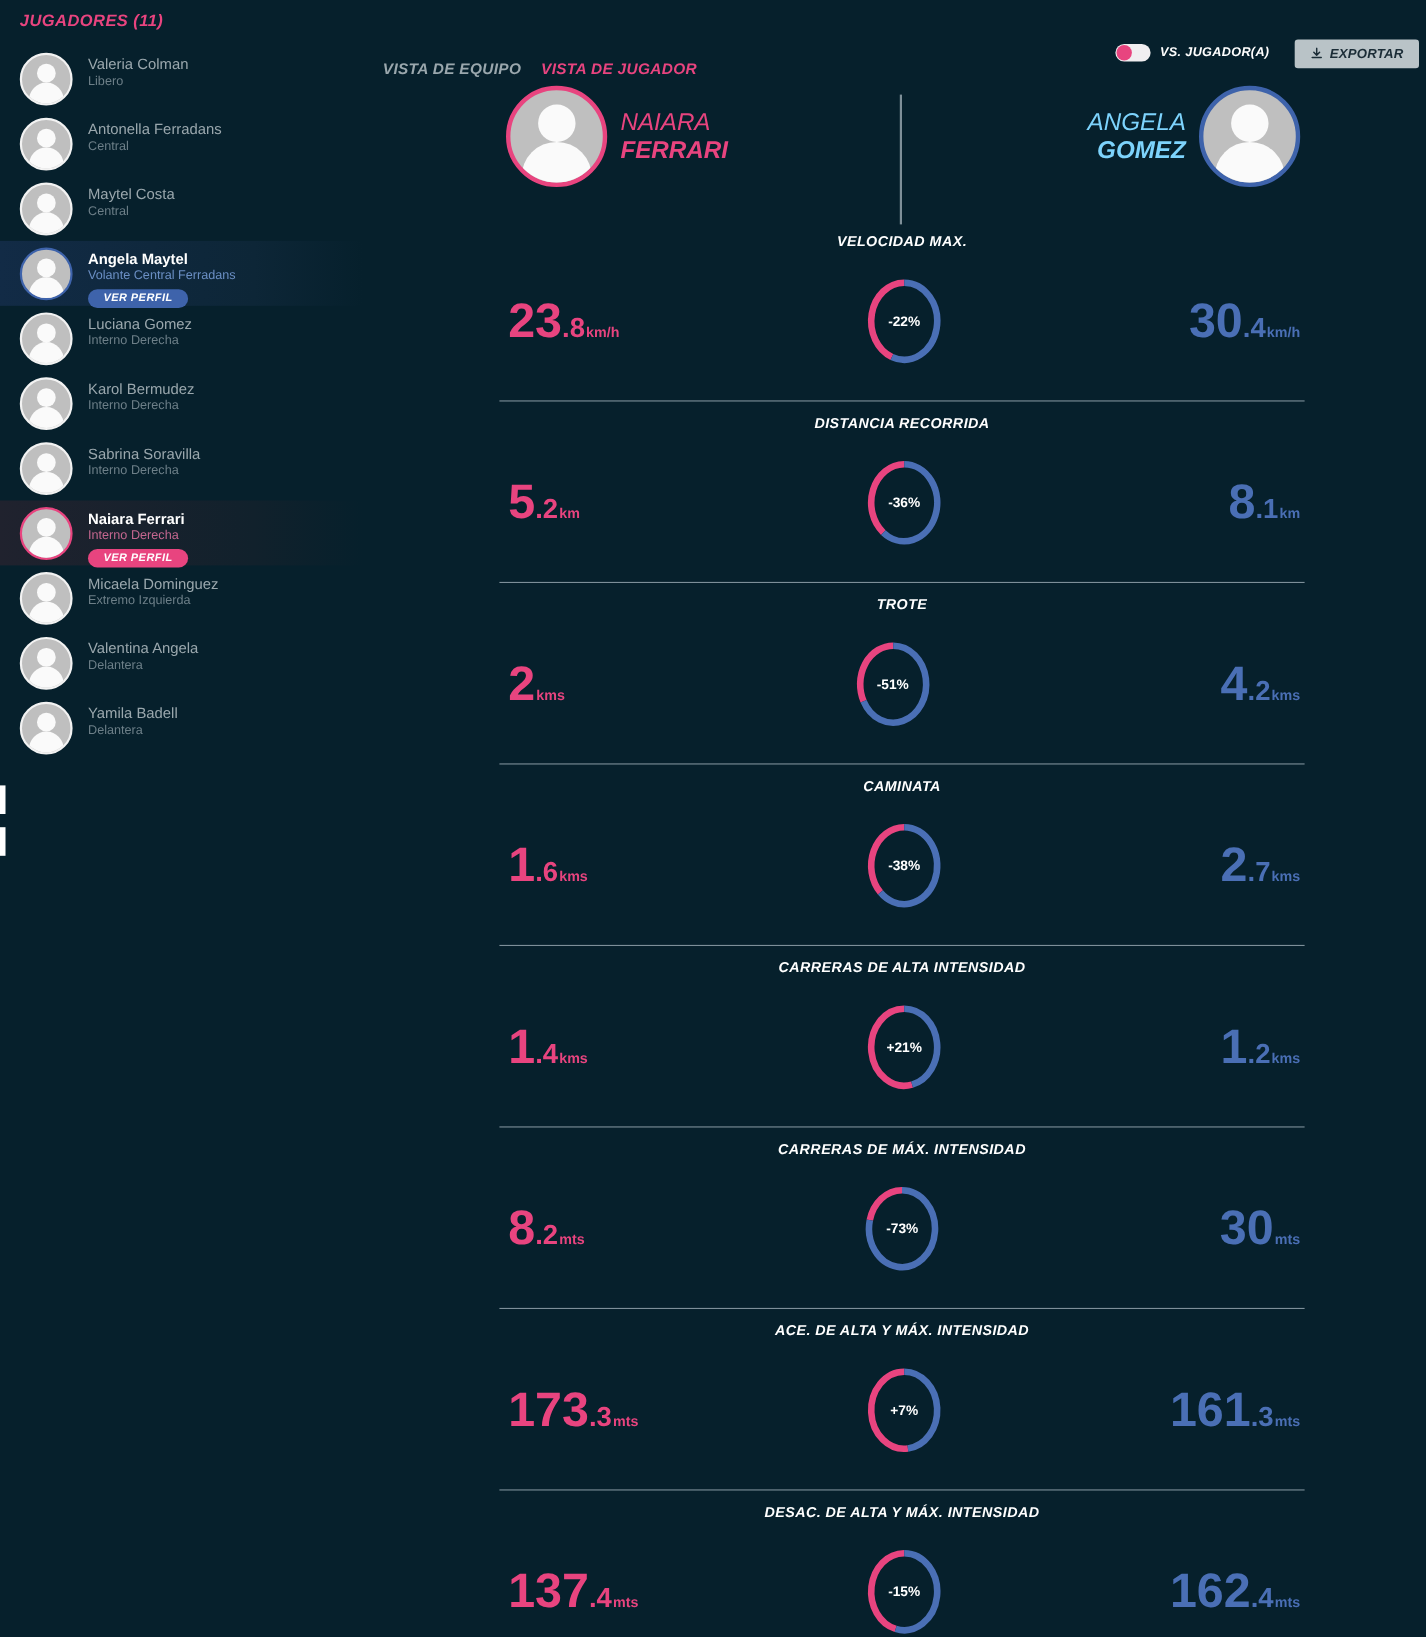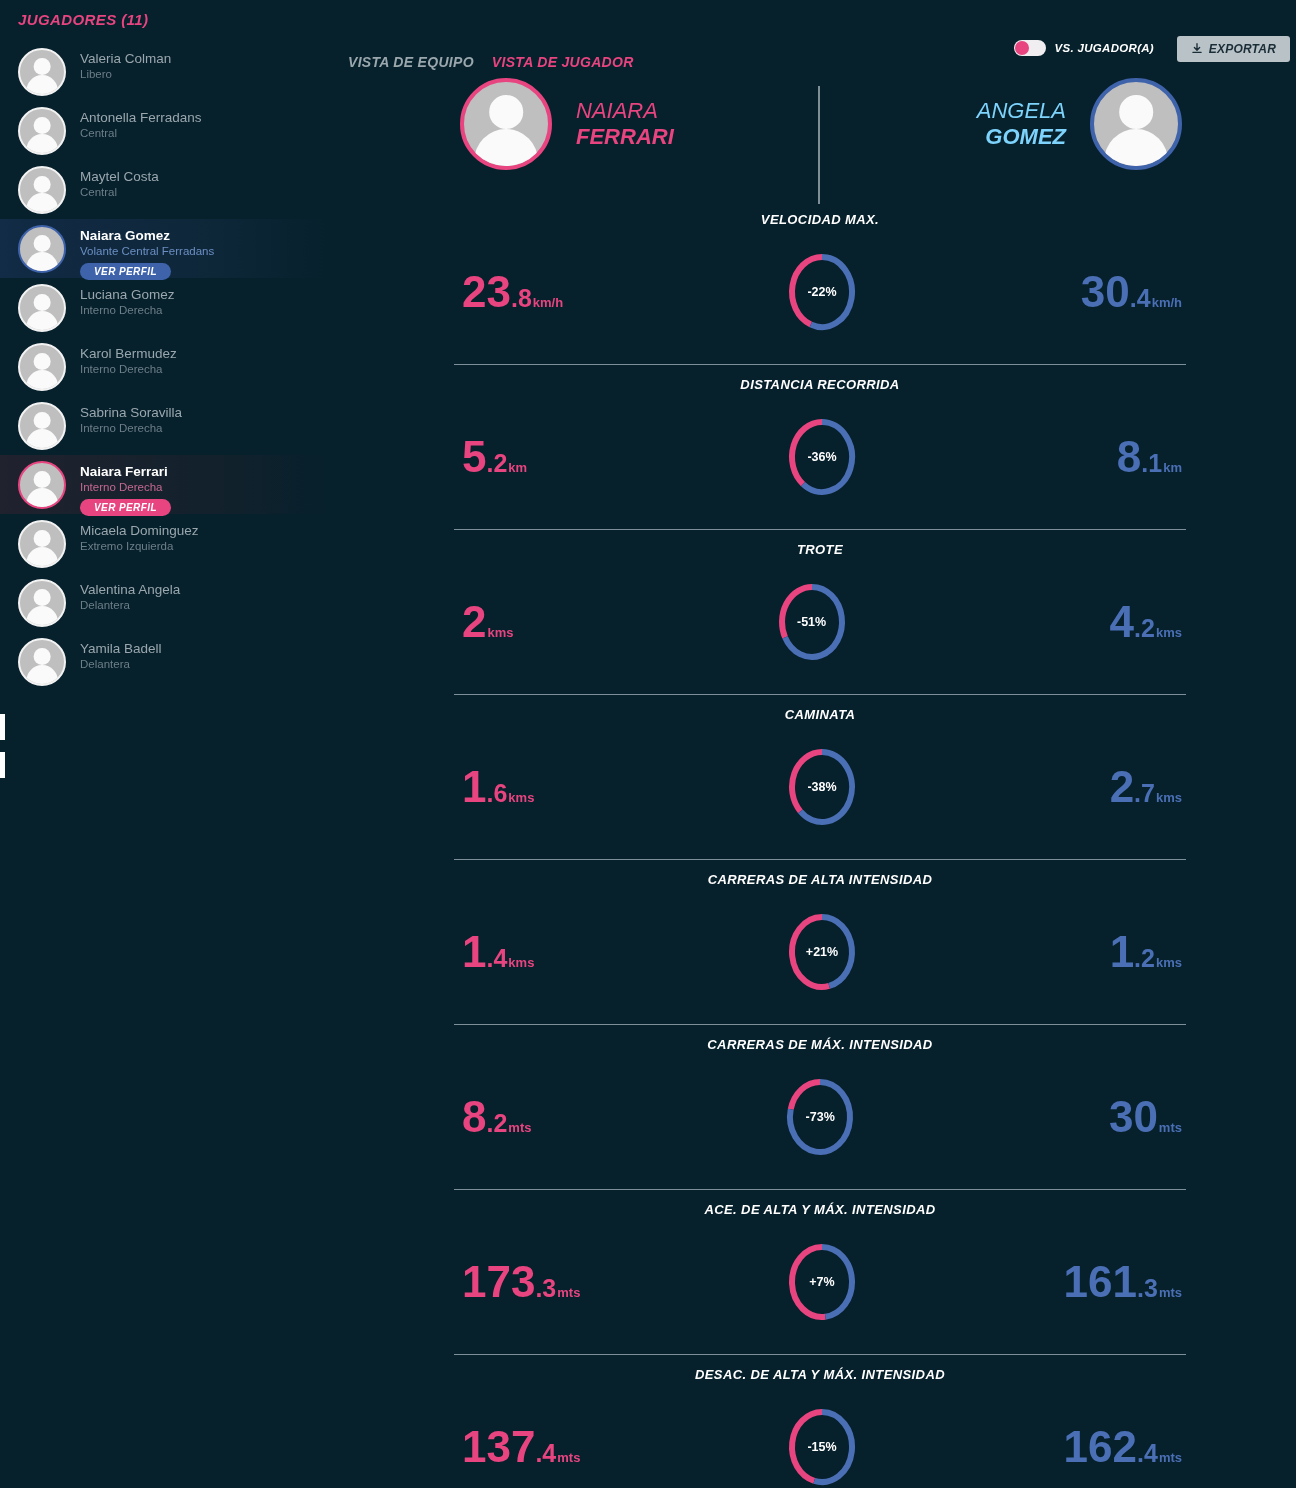--- a/index.html
+++ b/index.html
@@ -146,21 +146,21 @@
     letter-spacing: 0.2px;
   }
 
   
   .compare {
     position: absolute; left: 440px; top: 78px;
     width: 760px; height: 126px;
   }
   .cmp-left, .cmp-right {
     position: absolute; top: 0;
-    display: flex; align-items: center; gap: 24px;
+    display: flex; align-items: center; gap: 12px;
   }
   .cmp-left { left: 20px; }
   .cmp-right { right: 18px; }
   .big-avatar {
     position: relative;
     width: 92px; height: 92px;
     border-radius: 50%;
     background: #bfbfbf;
     overflow: hidden;
     flex-shrink: 0;
@@ -283,21 +283,21 @@
           <div class="player-meta">
             <div class="player-name">Maytel Costa</div>
             <div class="player-pos">Central</div>
           </div>
         </div>
         <div class="player-row sel-blue">
           <div class="avatar ring-blue">
             <div class="head"></div>
             <div class="body"></div>
           </div>
-          <div class="player-meta"><div class="player-name">Naiara Gomez</div><div class="player-pos">Volante Central Ferradans</div><div class="ver-perfil blue">VER PERFIL</div></div>
+          <div class="player-meta"><div class="player-name">Angela Maytel</div><div class="player-pos">Volante Central Ferradans</div><div class="ver-perfil blue">VER PERFIL</div></div>
         </div>
         <div class="player-row">
           <div class="avatar">
             <div class="head"></div>
             <div class="body"></div>
           </div>
           <div class="player-meta">
             <div class="player-name">Luciana Gomez</div>
             <div class="player-pos">Interno Derecha</div>
           </div>

